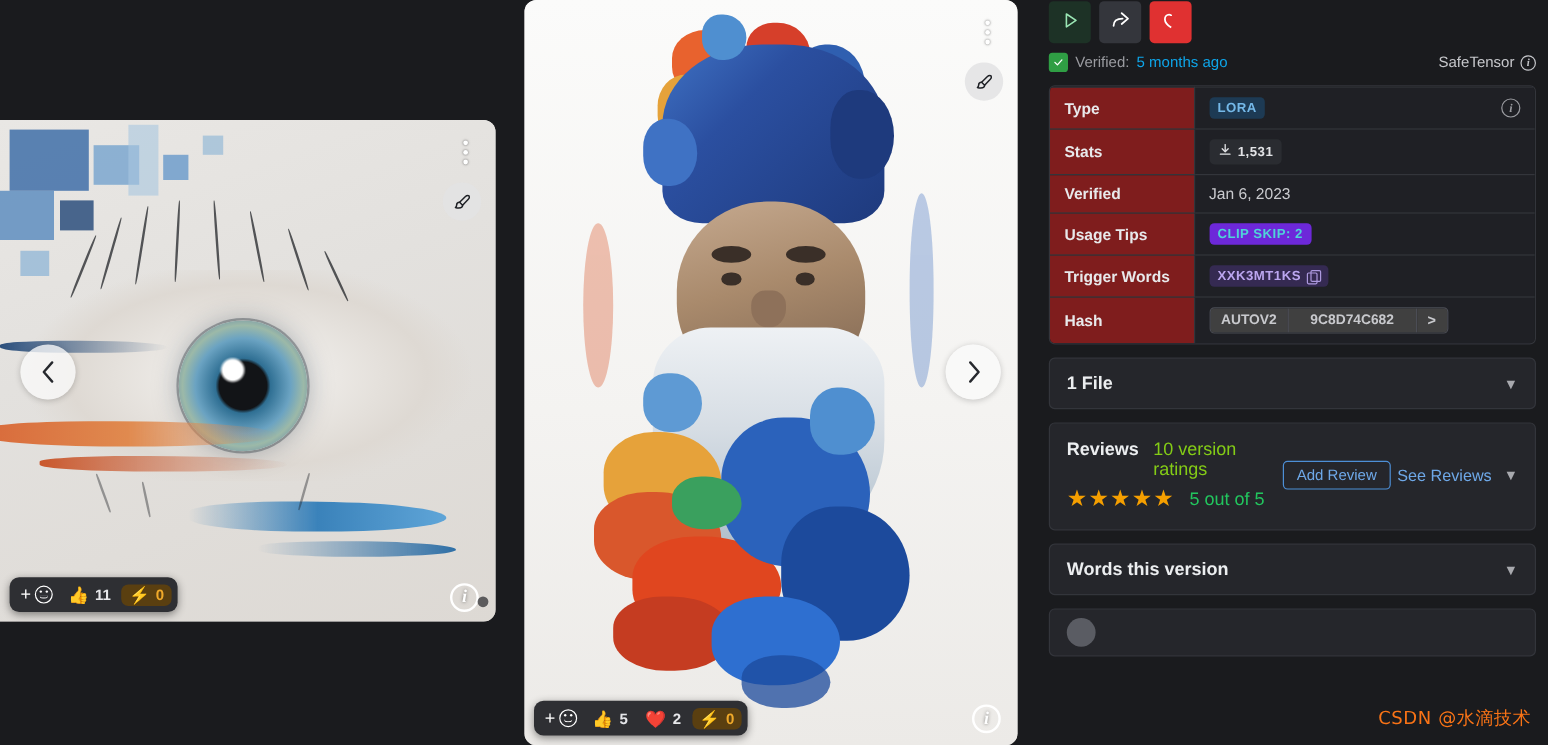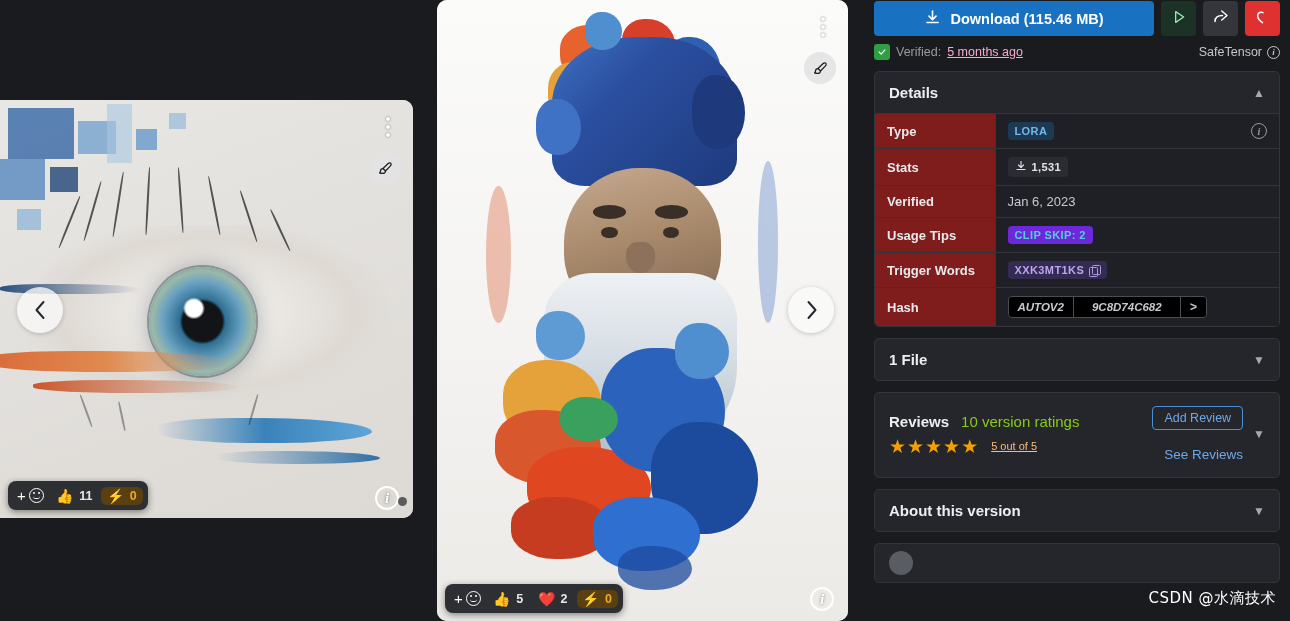--- a/index.html
+++ b/index.html
@@ -142,21 +142,21 @@
 
   .verifiedrow {
     display: flex; align-items: center; justify-content: space-between;
     margin-top: 8px; font-size: 12.5px; color: #9a9ba0;
   }
   .verified-left { display: flex; align-items: center; gap: 6px; }
   .shield {
     width: 16px; height: 16px; border-radius: 3px; background: #2f9e44;
     display: flex; align-items: center; justify-content: center;
   }
-  .verified-link { color: #f9a8d4; text-decoration: underline; cursor: pointer; }
+  .verified-link { color: #0ea5e9; cursor: pointer; }
   .safetensor { display: flex; align-items: center; gap: 5px; color: #c6c7cb; }
   .i-circle {
     width: 13px; height: 13px; border-radius: 50%; border: 1.3px solid currentColor;
     display: inline-flex; align-items: center; justify-content: center;
     font-size: 9px; font-family: "Liberation Serif", serif; font-style: italic;
     font-weight: 700; flex: none;
   }
 
   .panel {
     margin-top: 11px; background: #25262b; border: 1px solid #33353b;
@@ -192,50 +192,50 @@
   .copy-ico::before, .copy-ico::after {
     content: ""; position: absolute; width: 7px; height: 8px; border: 1.2px solid currentColor;
     border-radius: 1.5px;
   }
   .copy-ico::before { left: 0; top: 2px; }
   .copy-ico::after  { left: 3px; top: 0; background: transparent; }
 
   .hash-group { display: inline-flex; align-items: stretch; border: 1px solid #4b4d55; border-radius: 4px; overflow: hidden; }
   .hash-group span, .hash-group button {
     padding: 3px 9px; font-size: 11.5px; font-weight: 700; color: #c8c9cd;
-    background: #000000; border: none; font-family: "Liberation Sans", sans-serif;
-    display: flex; align-items: center; font-style: italic;
+    background: #404040; border: none; font-family: "Liberation Sans", sans-serif;
+    display: flex; align-items: center;
   }
   .hash-group .hash-val { border-left: 1px solid #4b4d55; border-right: 1px solid #4b4d55; padding: 3px 18px; font-weight: 700; }
   .hash-group button { cursor: pointer; font-size: 12px; }
 
   .reviews-panel { display: flex; align-items: center; padding: 13px 14px 15px; gap: 10px; }
   .rv-left { flex: 1; }
   .rv-row1 { display: flex; align-items: baseline; gap: 12px; }
   .rv-title { font-size: 15px; font-weight: 600; color: #eceef0; }
   .rv-count { font-size: 15px; color: #84cc16; }
   .rv-row2 { display: flex; align-items: center; gap: 12px; margin-top: 7px; }
   .stars { color: #f59f00; font-size: 19px; letter-spacing: 1px; line-height: 1; }
-  .rv-score { font-size: 11px; color: #fdba74; text-decoration: underline; }
-  .rv-right { display: flex; flex-direction: column; align-items: flex-end; gap: 17px; }
+  .rv-score { font-size: 15px; color: #22c55e; }
+  .rv-right { display: flex; flex-direction: row; align-items: center; gap: 5px; }
   .btn-outline {
     border: 1px solid #4d8fd6; color: #6ea8e8; background: transparent;
     border-radius: 4px; padding: 4px 11px; font-size: 12.5px; cursor: pointer;
     font-family: "Liberation Sans", sans-serif;
   }
   .link-blue { color: #6ea8e8; font-size: 13.5px; cursor: pointer; }
 
   .stub-card {
     margin-top: 11px; background: #25262b; border: 1px solid #33353b;
     border-radius: 5px; height: 40px; padding: 12px 14px; display: flex; align-items: center;
   }
   .avatar-stub { width: 24px; height: 24px; border-radius: 50%; background: #5a5c63; }
 
   .watermark {
-    position: absolute; right: 14px; bottom: 13px; color: #ffffff;
+    position: absolute; right: 14px; bottom: 13px; color: #f97316;
     font-size: 15px; letter-spacing: .5px; pointer-events: none;
     font-family: "DejaVu Sans", sans-serif;
   }
 </style>
 </head>
 <body>
 
 <div class="app">
 
   <div class="gallery">
@@ -382,30 +382,20 @@
     <div class="nav-arrow" style="left:788px;top:287px;">
       <svg width="13" height="20" viewBox="0 0 12 20" fill="none" stroke="#26282d" stroke-width="2" stroke-linecap="round" stroke-linejoin="round">
           <polyline points="3,2 10,10 3,18"></polyline>
         </svg>
     </div>
   </div>
 
   <div class="side">
 
     <div class="topbar">
-      <button class="btn-download">
-        <span>
-          <svg width="17" height="17" viewBox="0 0 24 24" fill="none" stroke="#fff" stroke-width="2.2" stroke-linecap="round" stroke-linejoin="round">
-            <path d="M12 3v11"></path>
-              <polyline points="7,10 12,15 17,10"></polyline>
-              <path d="M4 19h16"></path>
-          </svg>
-        </span>
-        <span>Download (115.46 MB)</span>
-      </button>
 
       <button class="sq-btn sq-green">
         <span>
           <svg width="16" height="16" viewBox="0 0 24 24" fill="none" stroke="#9ae6b4" stroke-width="2" stroke-linejoin="round">
               <polygon points="7,4 19,12 7,20"></polygon>
             </svg>
         </span>
       </button>
 
       <button class="sq-btn sq-gray">
@@ -436,24 +426,20 @@
         <span>Verified:</span>
         <span class="verified-link">5 months ago</span>
       </div>
       <div class="safetensor">
         <span>SafeTensor</span>
         <span class="i-circle">i</span>
       </div>
     </div>
 
     <div class="panel">
-      <div class="panel-head">
-        <span>Details</span>
-        <span class="chev">▲</span>
-      </div>
       <table class="details">
         <tbody>
           <tr>
             <td class="k">Type</td>
             <td class="v">
               <div style="display:flex;align-items:center;justify-content:space-between;">
                 <span class="badge badge-lora">LORA</span>
                 <span class="i-circle" style="width:16px;height:16px;font-size:10px;color:#9a9ba0;">i</span>
               </div>
             </td>
@@ -528,21 +514,21 @@
         <div class="rv-right">
           <button class="btn-outline">Add Review</button>
           <span class="link-blue">See Reviews</span>
         </div>
         <span class="chev">▼</span>
       </div>
     </div>
 
     <div class="panel">
       <div class="panel-head">
-        <span>About this version</span>
+        <span>Words this version</span>
         <span class="chev">▼</span>
       </div>
     </div>
 
     <div class="stub-card">
       <span class="avatar-stub"></span>
     </div>
   </div>
 
   <div class="watermark">CSDN @水滴技术</div>

